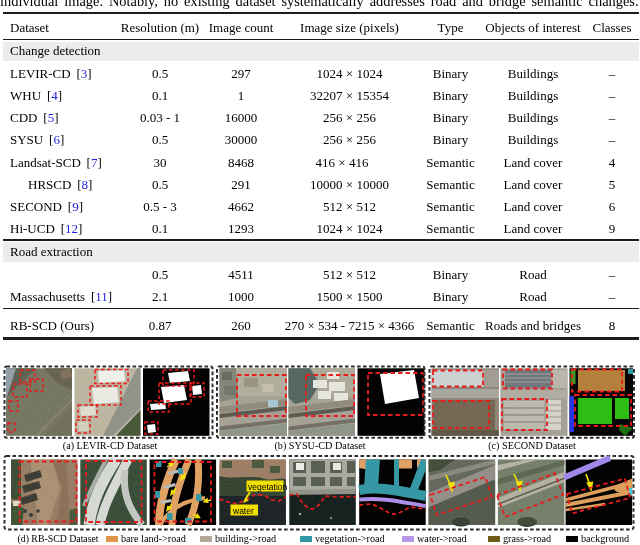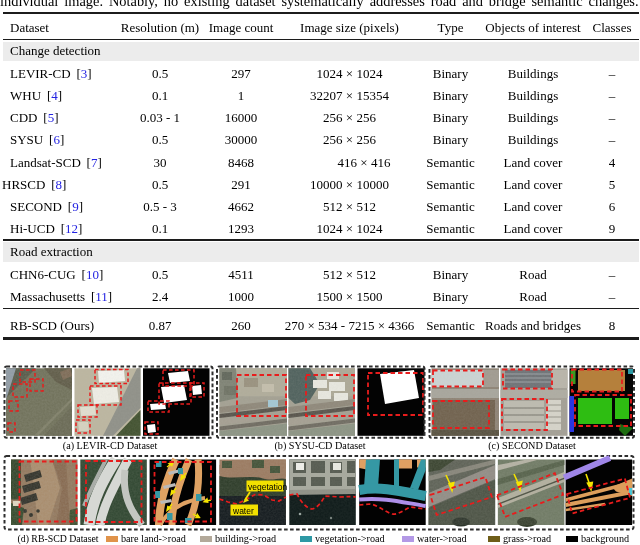--- a/index.html
+++ b/index.html
@@ -75,28 +75,28 @@
 <span class="ct" style="left:349.5px">256 × 256</span>
 <span class="ct" style="left:450.5px">Binary</span>
 <span class="ct" style="left:533px">Buildings</span>
 <span class="ct" style="left:612px">–</span>
 </div>
 
 <div class="row" style="top:154.5px">
 <span style="left:10px">Landsat-SCD  [<span class="cb">7</span>]</span>
 <span class="ct" style="left:160px">30</span>
 <span class="ct" style="left:241px">8468</span>
-<span class="ct" style="left:364px">416 × 416</span>
+<span class="ct" style="left:342px">416 × 416</span>
 <span class="ct" style="left:450.5px">Semantic</span>
 <span class="ct" style="left:533px">Land cover</span>
 <span class="ct" style="left:612px">4</span>
 </div>
 
 <div class="row" style="top:176.5px">
-<span style="left:2px">HRSCD  [<span class="cb">8</span>]</span>
+<span style="left:28px">HRSCD  [<span class="cb">8</span>]</span>
 <span class="ct" style="left:160px">0.5</span>
 <span class="ct" style="left:241px">291</span>
 <span class="ct" style="left:349.5px">10000 × 10000</span>
 <span class="ct" style="left:450.5px">Semantic</span>
 <span class="ct" style="left:533px">Land cover</span>
 <span class="ct" style="left:612px">5</span>
 </div>
 
 <div class="row" style="top:199px">
 <span style="left:10px">SECOND  [<span class="cb">9</span>]</span>
@@ -116,32 +116,31 @@
 <span class="ct" style="left:450.5px">Semantic</span>
 <span class="ct" style="left:533px">Land cover</span>
 <span class="ct" style="left:612px">9</span>
 </div>
 
 <div class="row" style="top:244px">
     <span style="left:10px">Road extraction</span>
   </div>
 
 <div class="row" style="top:266.5px">
-<span style="left:10px">CHN6-CUG  [<span class="cb">10</span>]</span>
 <span class="ct" style="left:160px">0.5</span>
 <span class="ct" style="left:241px">4511</span>
 <span class="ct" style="left:349.5px">512 × 512</span>
 <span class="ct" style="left:450.5px">Binary</span>
 <span class="ct" style="left:533px">Road</span>
 <span class="ct" style="left:612px">–</span>
 </div>
 
 <div class="row" style="top:288.5px">
 <span style="left:10px">Massachusetts  [<span class="cb">11</span>]</span>
-<span class="ct" style="left:160px">2.4</span>
+<span class="ct" style="left:160px">2.1</span>
 <span class="ct" style="left:241px">1000</span>
 <span class="ct" style="left:349.5px">1500 × 1500</span>
 <span class="ct" style="left:450.5px">Binary</span>
 <span class="ct" style="left:533px">Road</span>
 <span class="ct" style="left:612px">–</span>
 </div>
 
 <div class="row" style="top:318px">
 <span style="left:10px">RB-SCD (Ours)</span>
 <span class="ct" style="left:160px">0.87</span>

